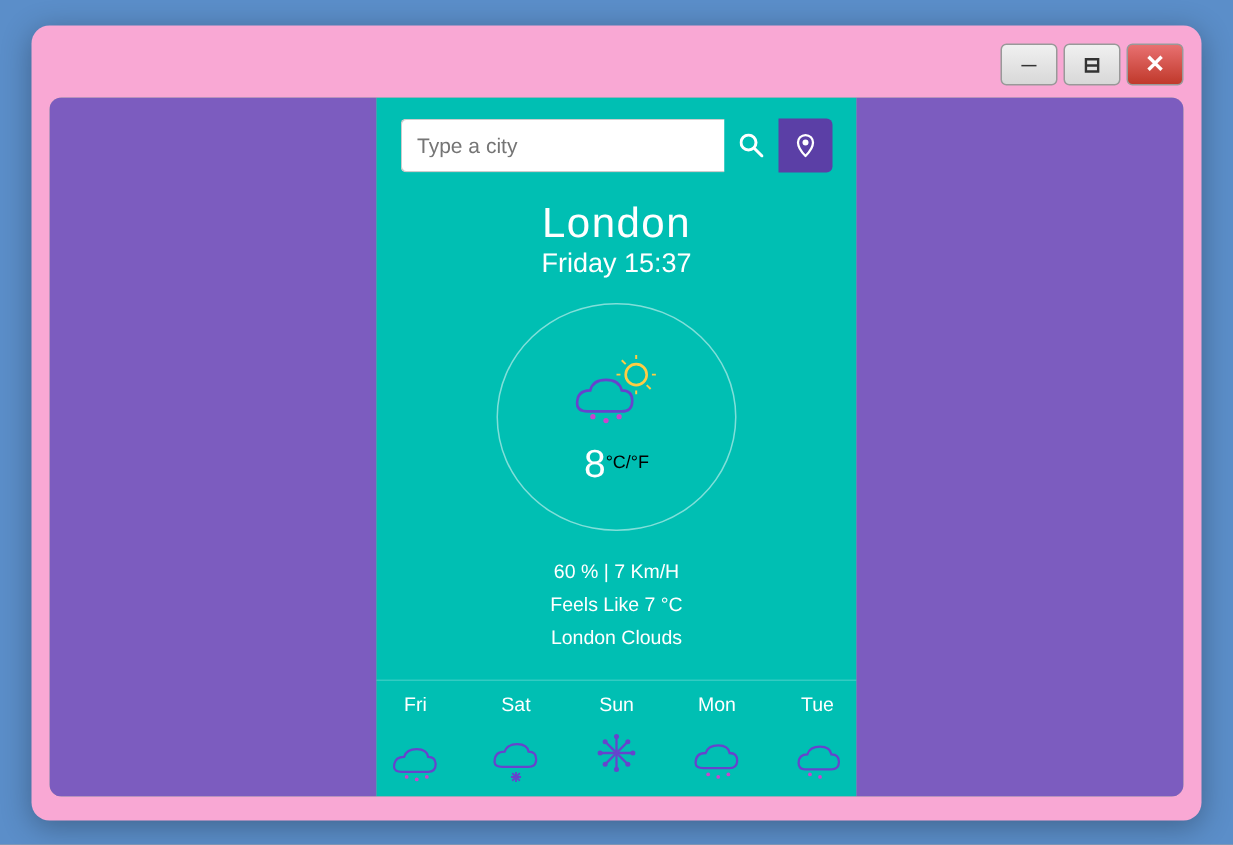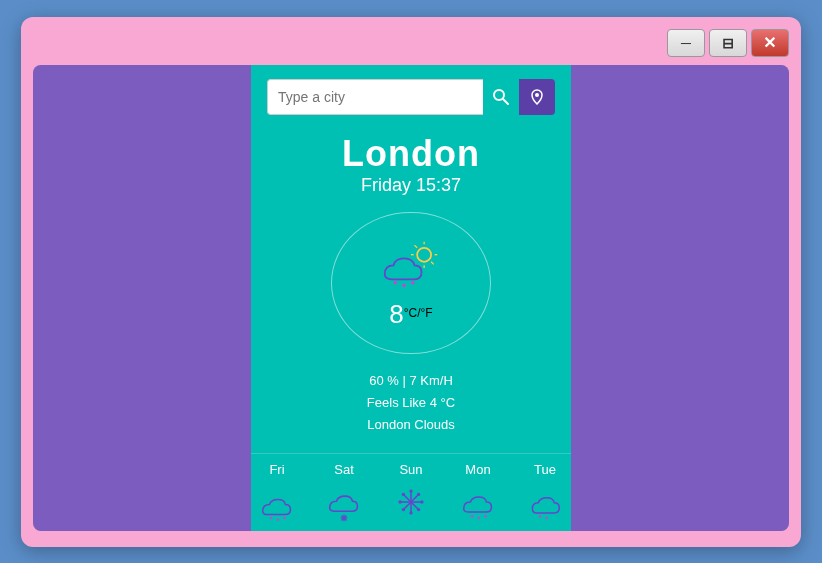--- a/index.html
+++ b/index.html
@@ -128,22 +128,22 @@
       justify-content: center;
       cursor: pointer;
       color: white;
       font-size: 16px;
       border-radius: 0 4px 4px 0;
     }
 
     
     .city-name {
       color: white;
-      font-size: 36px;
-      font-weight: 700;
+      font-size: 28px;
+      font-weight: 400;
       margin-top: 4px;
       letter-spacing: 1px;
     }
 
     .city-datetime {
       color: white;
       font-size: 18px;
       font-weight: 400;
       margin-bottom: 16px;
     }
@@ -272,21 +272,21 @@
 
         <div>
           <span class="temp-display">8</span><span class="temp-unit">°C/°F</span>
         </div>
       </div>
 
       <div class="weather-stats">
         <div>
           <span>60 %</span> | <span>7 Km/H</span>
         </div>
-        <div>Feels Like 4 °C</div>
+        <div>Feels Like 7 °C</div>
         <div>London Clouds</div>
       </div>
 
       <div class="forecast-row">
 
         <div class="forecast-item">
           <span class="forecast-day">Fri</span>
           <svg class="forecast-icon" viewBox="0 0 50 50">
             <path d="M8 36 Q8 28 16 28 Q18 22 26 22 Q34 22 35 28 Q41 28 41 34 Q41 40 35 40 L14 40 Q8 40 8 36 Z" fill="none" stroke="#6644cc" stroke-width="1.8"></path>
             <circle cx="18" cy="44" r="1.5" fill="#cc44cc"></circle>

